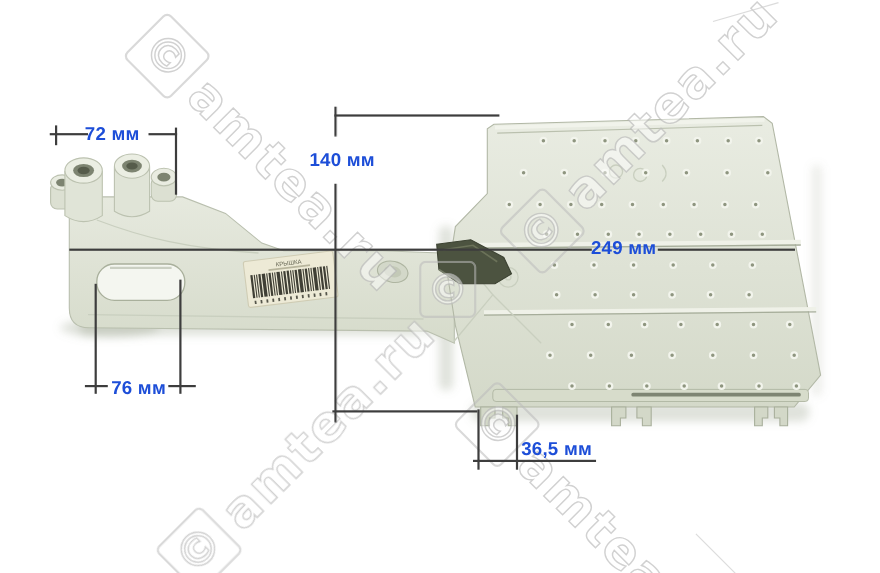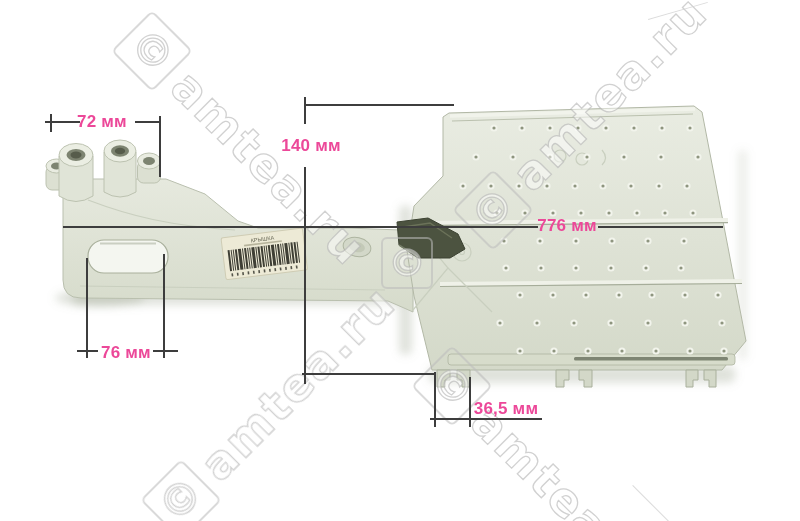--- a/index.html
+++ b/index.html
@@ -1,21 +1,21 @@
 <!DOCTYPE html>
 <html><head>
 <meta charset="utf-8">
 <style>
   html,body{margin:0;padding:0;background:#fff;}
   .stage{position:relative;width:800px;height:521px;overflow:hidden;background:#fff;
          font-family:"Liberation Sans",sans-serif;}
   .stage svg{position:absolute;left:0;top:0;}
   
   .dl{position:absolute;background:#3d3d3d;}
-  .dt{position:absolute;font:700 17px "Liberation Sans",sans-serif;color:#ec4899;
+  .dt{position:absolute;font:700 17px "Liberation Sans",sans-serif;color:#1d4ed8;
       text-align:center;white-space:nowrap;letter-spacing:.2px;}
   
   .wm{position:absolute;display:flex;align-items:center;gap:10px;transform-origin:0 0;
       font-family:"DejaVu Sans",sans-serif;font-weight:bold;opacity:.85;pointer-events:none;}
   .wm-box{width:54px;height:54px;border:2px solid rgba(188,188,188,.65);border-radius:6px;
       display:flex;align-items:center;justify-content:center;}
   .wm-box span{font-size:42px;line-height:1;}
   .wm-text{font-size:46px;letter-spacing:2px;}
   .wm-box span,.wm-text{color:rgba(255,255,255,.55);-webkit-text-stroke:1.3px rgba(183,183,183,.75);}
   .wm-single .wm-box{width:48px;height:48px;}
@@ -282,21 +282,21 @@
   <div class="dt" style="left:70px;top:112px;width:64px">72 мм</div>
 
   <div class="dl" style="left:304px;top:104px;width:150px;height:1.6px"></div>
   <div class="dl" style="left:304px;top:97px;width:1.6px;height:27px"></div>
   <div class="dl" style="left:304px;top:167px;width:1.6px;height:217px"></div>
   <div class="dl" style="left:302px;top:373px;width:132px;height:1.6px"></div>
   <div class="dt" style="left:281px;top:136px;width:60px">140 мм</div>
 
   <div class="dl" style="left:63px;top:226px;width:475px;height:1.6px"></div>
   <div class="dl" style="left:598px;top:226px;width:125px;height:1.6px"></div>
-  <div class="dt" style="left:535px;top:216px;width:64px">776 мм</div>
+  <div class="dt" style="left:535px;top:216px;width:64px">249 мм</div>
 
   <div class="dl" style="left:86px;top:258px;width:1.6px;height:100px"></div>
   <div class="dl" style="left:163px;top:254px;width:1.6px;height:104px"></div>
   <div class="dl" style="left:77px;top:350px;width:21px;height:1.6px"></div>
   <div class="dl" style="left:153px;top:350px;width:25px;height:1.6px"></div>
   <div class="dt" style="left:98px;top:343px;width:56px">76 мм</div>
 
   <div class="dl" style="left:434px;top:372px;width:1.6px;height:55px"></div>
   <div class="dl" style="left:469px;top:377px;width:1.6px;height:50px"></div>
   <div class="dl" style="left:430px;top:418px;width:112px;height:1.6px"></div>

